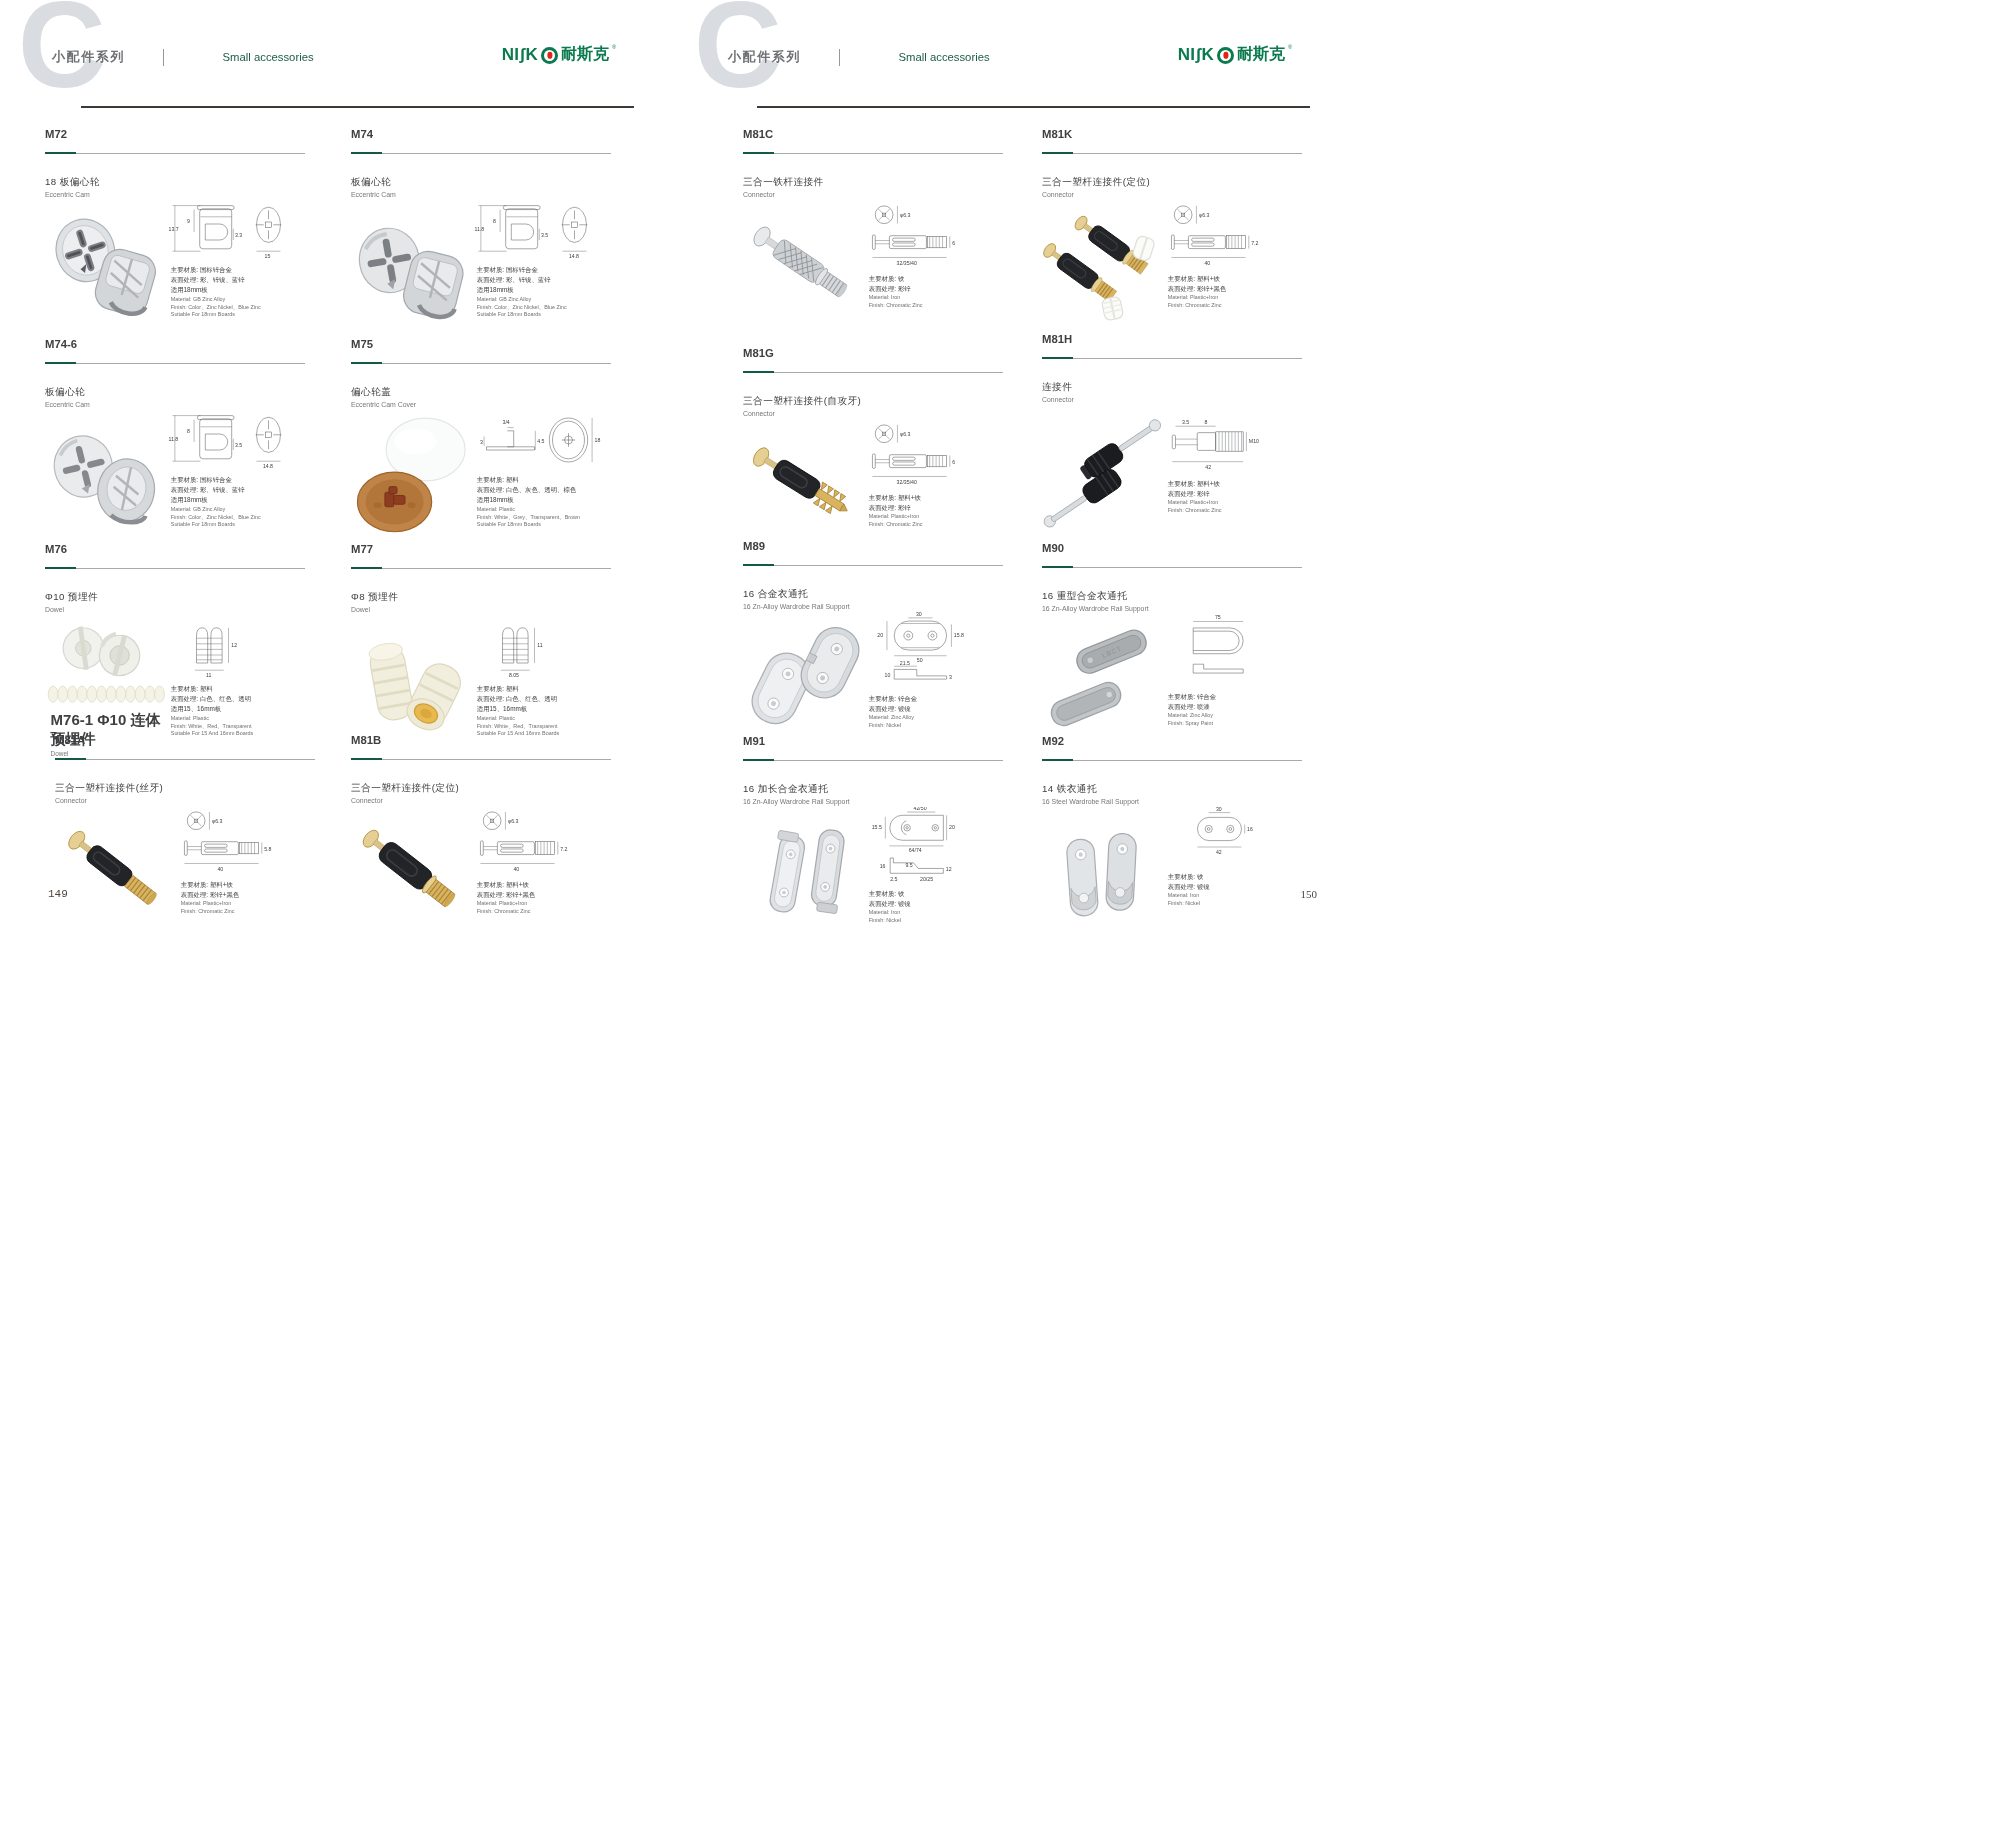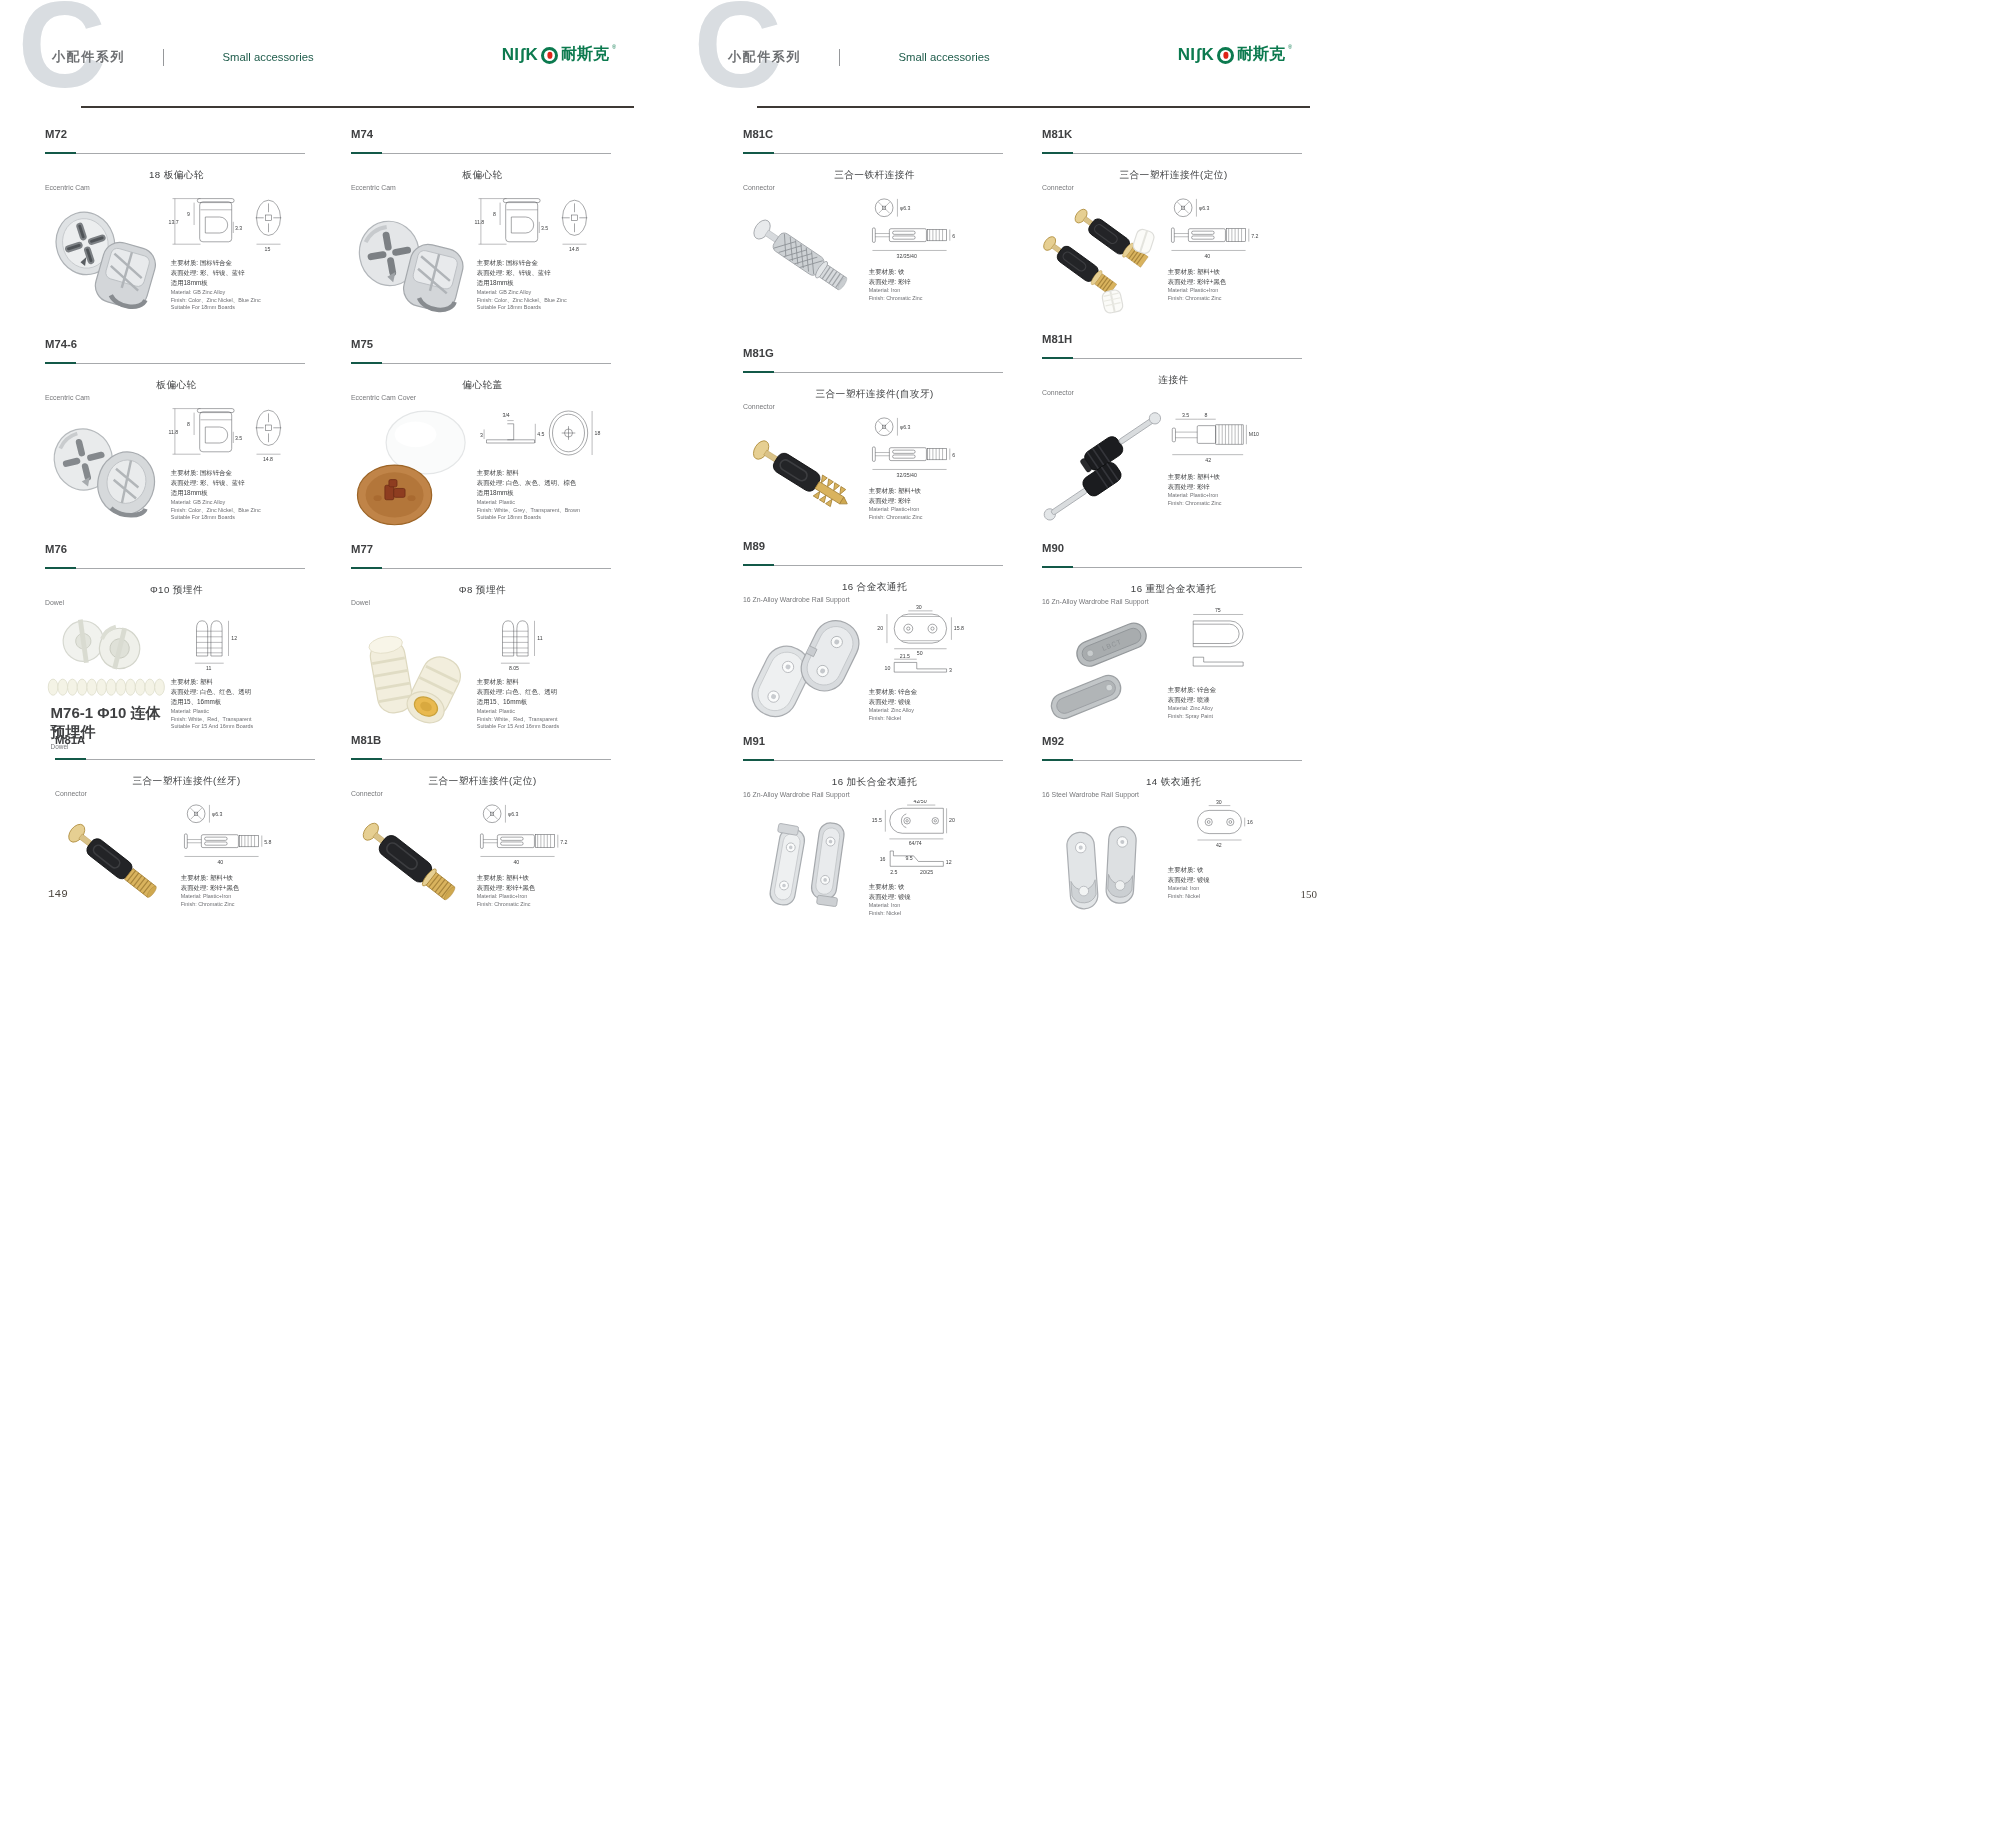--- a/index.html
+++ b/index.html
@@ -28,21 +28,21 @@
   .l4a{left:55px;top:707px}.l4b{left:351px;top:707px}
   .r1a{left:67px;top:101px}.r1b{left:366px;top:101px}
   .r2a{left:67px;top:320px}.r2b{left:366px;top:306px}
   .r3a{left:67px;top:513px}.r3b{left:366px;top:515px}
   .r4a{left:67px;top:708px}.r4b{left:366px;top:708px}
 
   .code{font-size:11.3px;font-weight:600;color:#3f4042;line-height:1;margin-top:28px;}
   .rulebar{position:relative;height:2.8px;margin-top:2.8px;}
   .rulebar .thin{position:absolute;left:0;right:3.2px;top:1.2px;height:0.4px;background:#a7a9ac;}
   .rulebar .green{position:absolute;left:0;top:0;width:31px;height:2.8px;background:#135948;}
-  .cn{font-size:9.7px;color:#3f4042;margin-top:15px;font-weight:500;letter-spacing:0.4px;text-align:center;}
+  .cn{font-size:9.7px;color:#3f4042;margin-top:22px;font-weight:500;letter-spacing:0.4px;}
   .en{font-size:6.9px;color:#76777a;margin-top:1.6px;}
   .bodyrow{display:flex;margin-top:2.4px;}
   .photo{width:121px;height:129px;flex:none;position:relative;}
   .photo.short{height:101px;}
   .rcol{flex:1;min-width:0;padding-left:1.6px;}
   .specs{margin-top:3.2px;padding-left:3.2px;}
   .sc{font-size:6.4px;line-height:1.62;color:#3f4042;margin:0;}
   .se{font-size:5.4px;line-height:1.45;color:#6f7074;margin:0;}
   .sub{margin-top:1.6px;padding-left:5.6px;}
   .subcode{font-size:15px;font-weight:600;color:#3f4042;}

